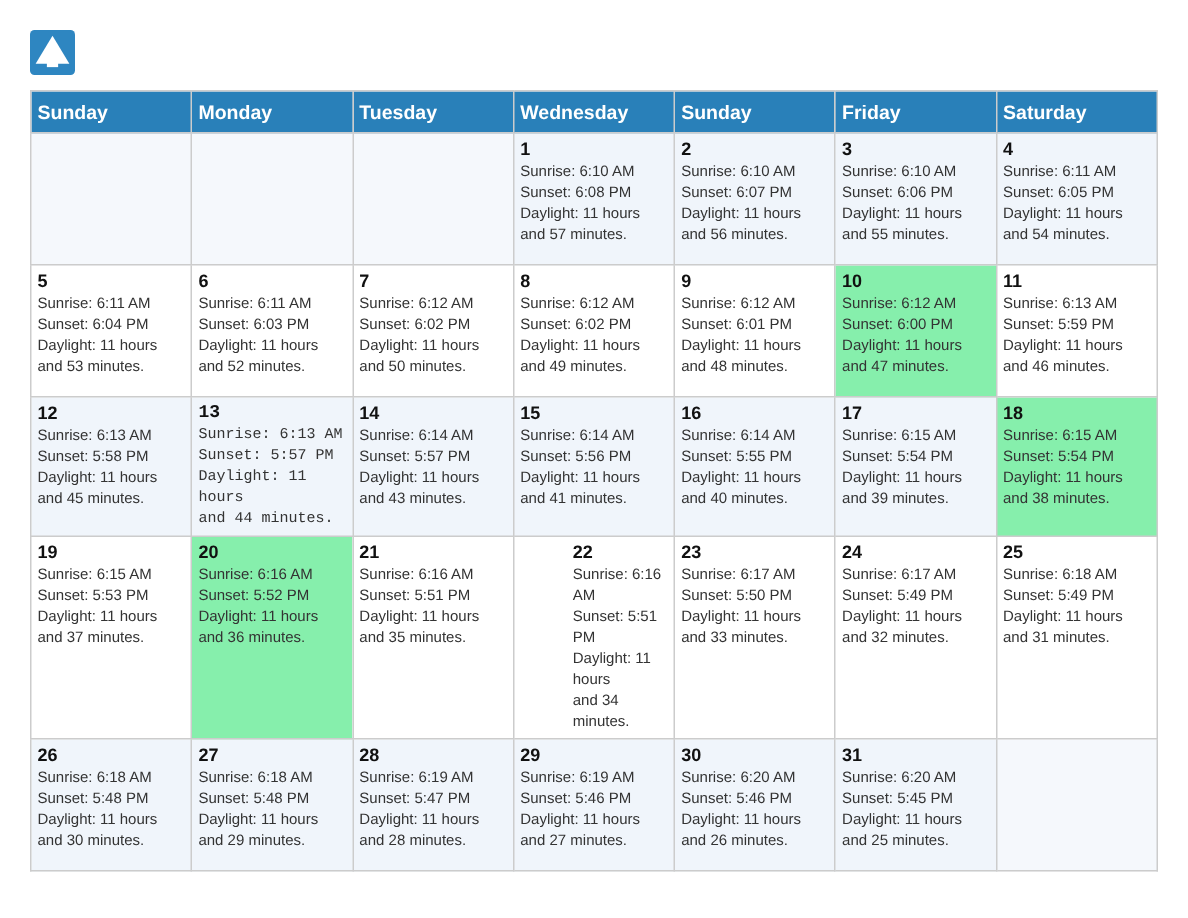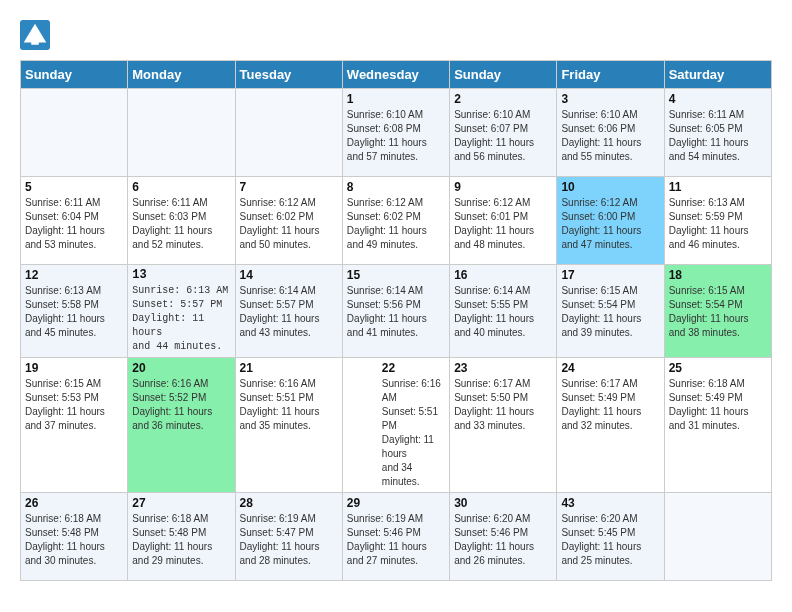--- a/index.html
+++ b/index.html
@@ -183,21 +183,21 @@
 Daylight: 11 hours
 and 49 minutes.</div>
         </td>
         <td style="background: rgb(255, 255, 255);">
           <div class="day-num">9</div>
           <div class="day-info" style="white-space: pre-line;">Sunrise: 6:12 AM
 Sunset: 6:01 PM
 Daylight: 11 hours
 and 48 minutes.</div>
         </td>
-        <td style="background: #7dd3fc;">
+        <td style="background: #86efac;">
           <div class="day-num">10</div>
           <div class="day-info" style="white-space: pre-line;">Sunrise: 6:12 AM
 Sunset: 6:00 PM
 Daylight: 11 hours
 and 47 minutes.</div>
         </td>
         <td style="background: rgb(255, 255, 255);">
           <div class="day-num">11</div>
           <div class="day-info" style="white-space: pre-line;">Sunrise: 6:13 AM
 Sunset: 5:59 PM
@@ -337,21 +337,21 @@
 and 27 minutes.</div>
         </td>
         <td style="background: rgb(240, 245, 251);">
           <div class="day-num">30</div>
           <div class="day-info" style="white-space: pre-line;">Sunrise: 6:20 AM
 Sunset: 5:46 PM
 Daylight: 11 hours
 and 26 minutes.</div>
         </td>
         <td style="background: rgb(240, 245, 251);">
-          <div class="day-num">43</div>
+          <div class="day-num">31</div>
           <div class="day-info" style="white-space: pre-line;">Sunrise: 6:20 AM
 Sunset: 5:45 PM
 Daylight: 11 hours
 and 25 minutes.</div>
         </td>
         <td class="empty" style="background: rgb(240, 245, 251);"></td>
       </tr>
     </tbody>
 </table>
 

